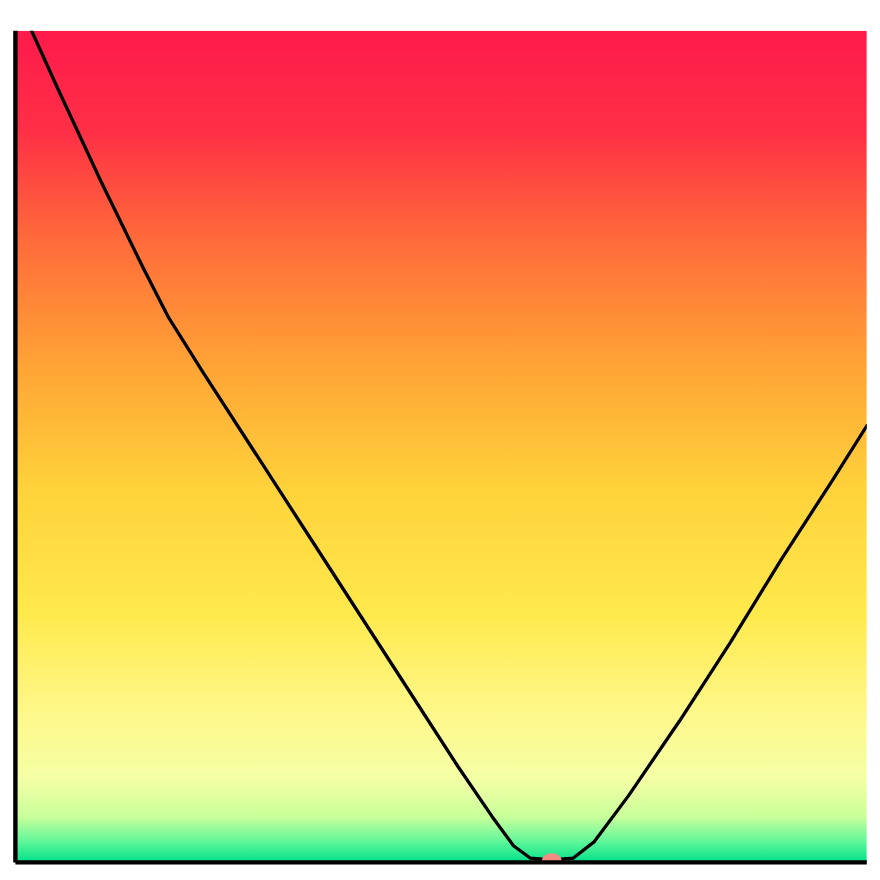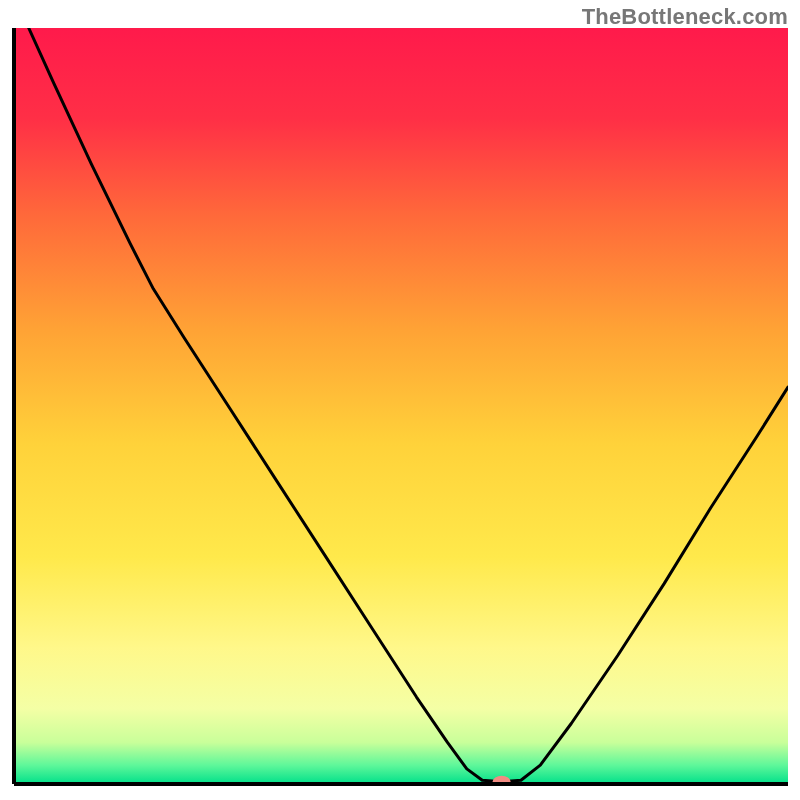--- a/index.html
+++ b/index.html
@@ -26,21 +26,20 @@
     z-index: 10;
   }
   svg {
     display: block;
   }
 </style>
 </head>
 <body>
 
 <div class="chart-container">
-  <div class="watermark">TheBottleneck.com</div>
   <svg id="chart-svg" width="800" height="800" viewBox="0 0 800 800">
     <defs>
       <linearGradient id="bg-grad" x1="0" y1="0" x2="0" y2="1">
           <stop offset="0.00%" stop-color="#ff1a4b"></stop>
           <stop offset="12.00%" stop-color="#ff2f46"></stop>
           <stop offset="25.00%" stop-color="#ff6a3a"></stop>
           <stop offset="40.00%" stop-color="#ffa335"></stop>
           <stop offset="55.00%" stop-color="#ffd23a"></stop>
           <stop offset="70.00%" stop-color="#ffe94b"></stop>
           <stop offset="82.00%" stop-color="#fff88a"></stop>

